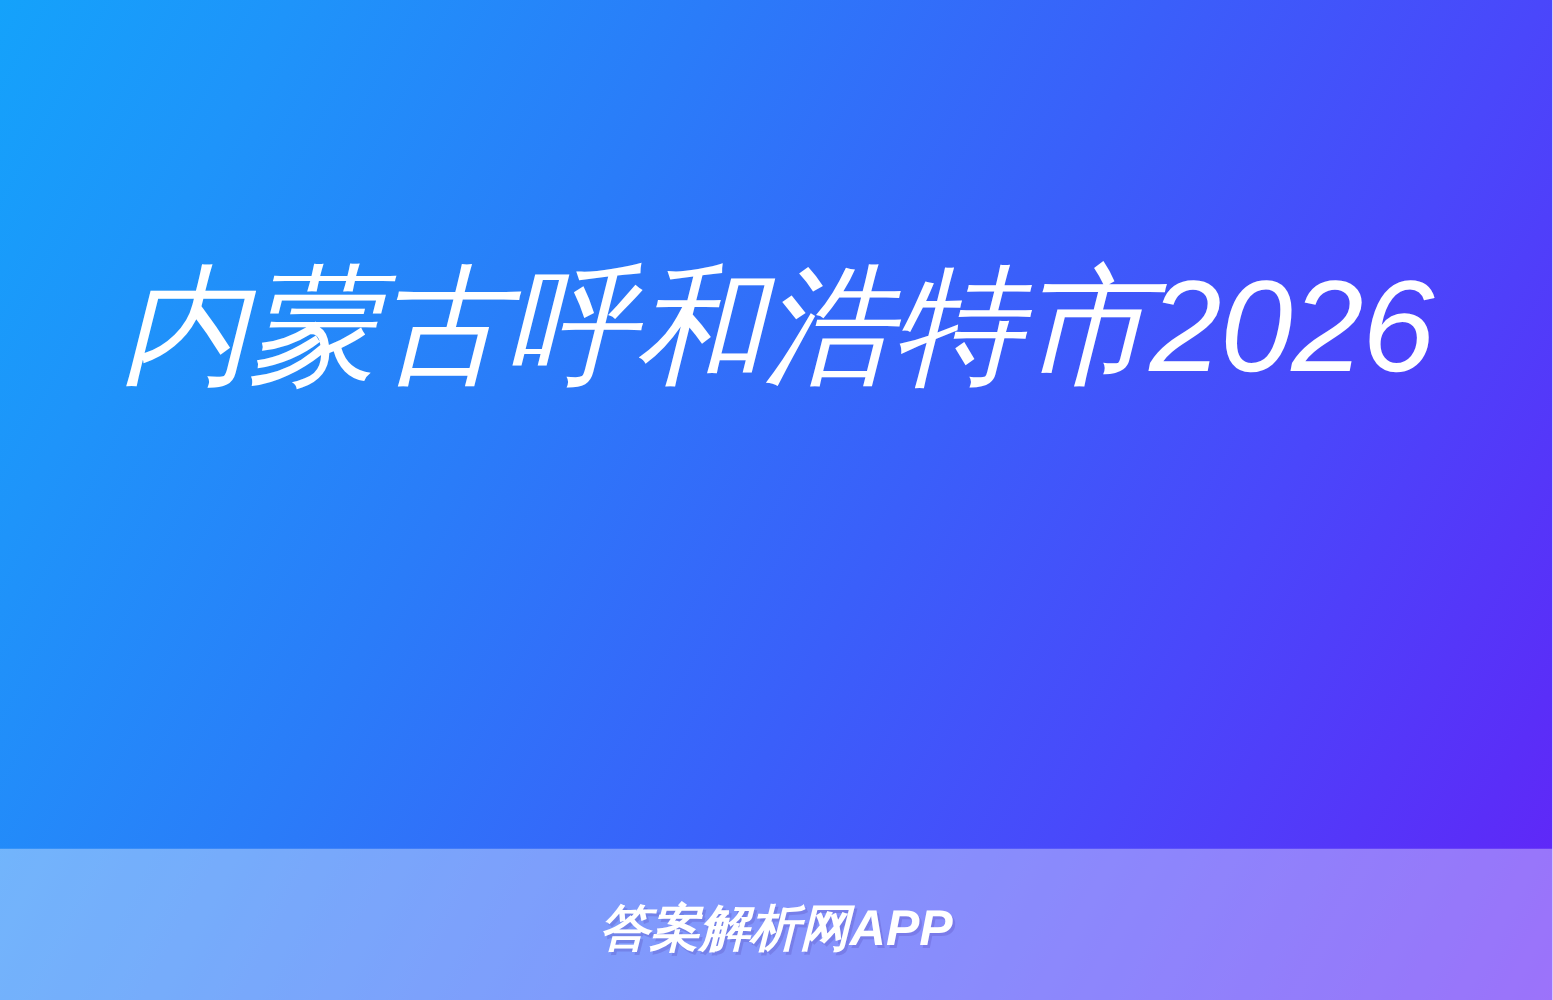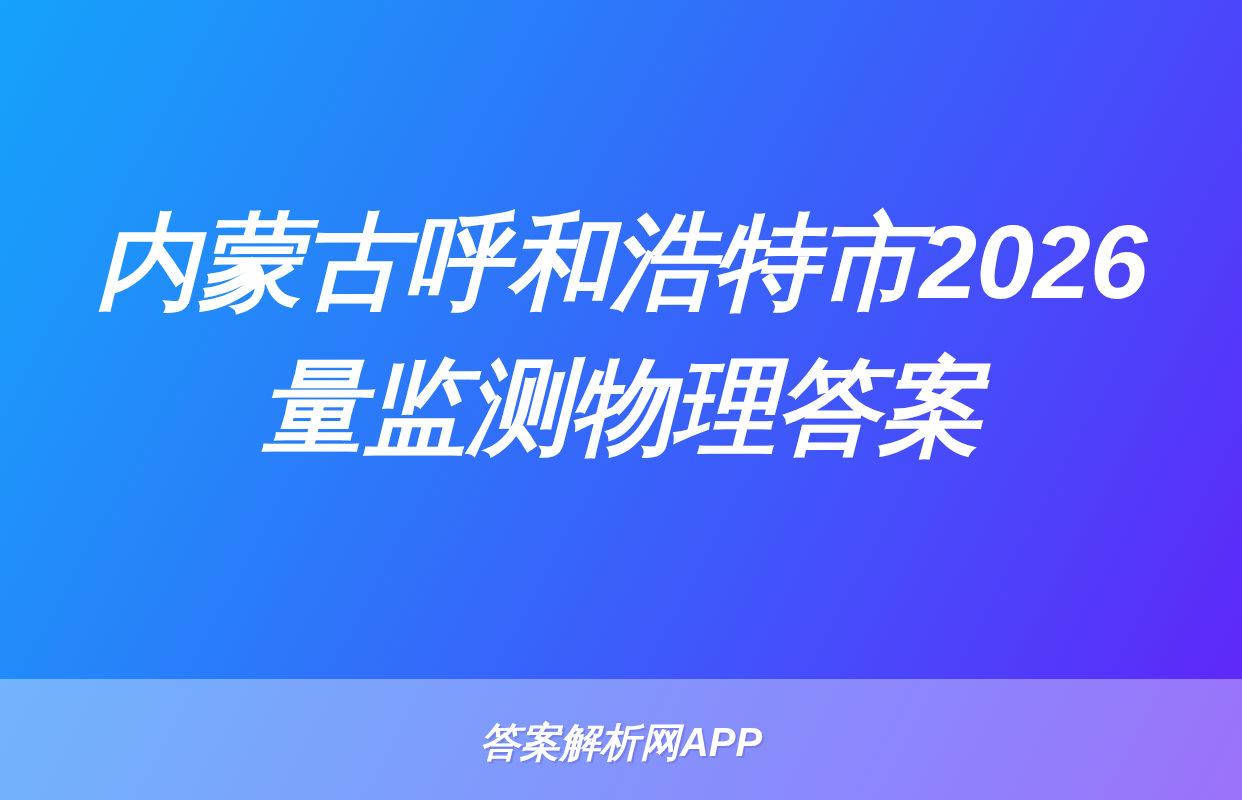--- a/index.html
+++ b/index.html
@@ -27,21 +27,21 @@
 
   
   #headline {
     position: absolute;
     left: 0;
     top: 190px;
     width: 1242px;
     text-align: center;
     color: #ffffff;
     font-size: 104px;
-    font-weight: 700;
+    font-weight: 400;
     font-style: italic;
     line-height: 145px;
     letter-spacing: -1px;
     white-space: nowrap;
     -webkit-font-smoothing: antialiased;
   }
 
   #headline .hl-line {
     display: block;
     height: 145px;
@@ -75,20 +75,19 @@
     text-shadow: 2px 2px 0 rgba(90, 80, 190, 0.30);
   }
 </style>
 </head>
 <body>
 
 <div id="poster">
 
   <div id="headline">
     <span class="hl-line">内蒙古呼和浩特市2026</span>
-    <span class="hl-line">量监测物理答案</span>
   </div>
 
   <div id="footer-band">
     <div id="watermark">答案解析网APP</div>
   </div>
 
 </div>
 
 </body></html>

